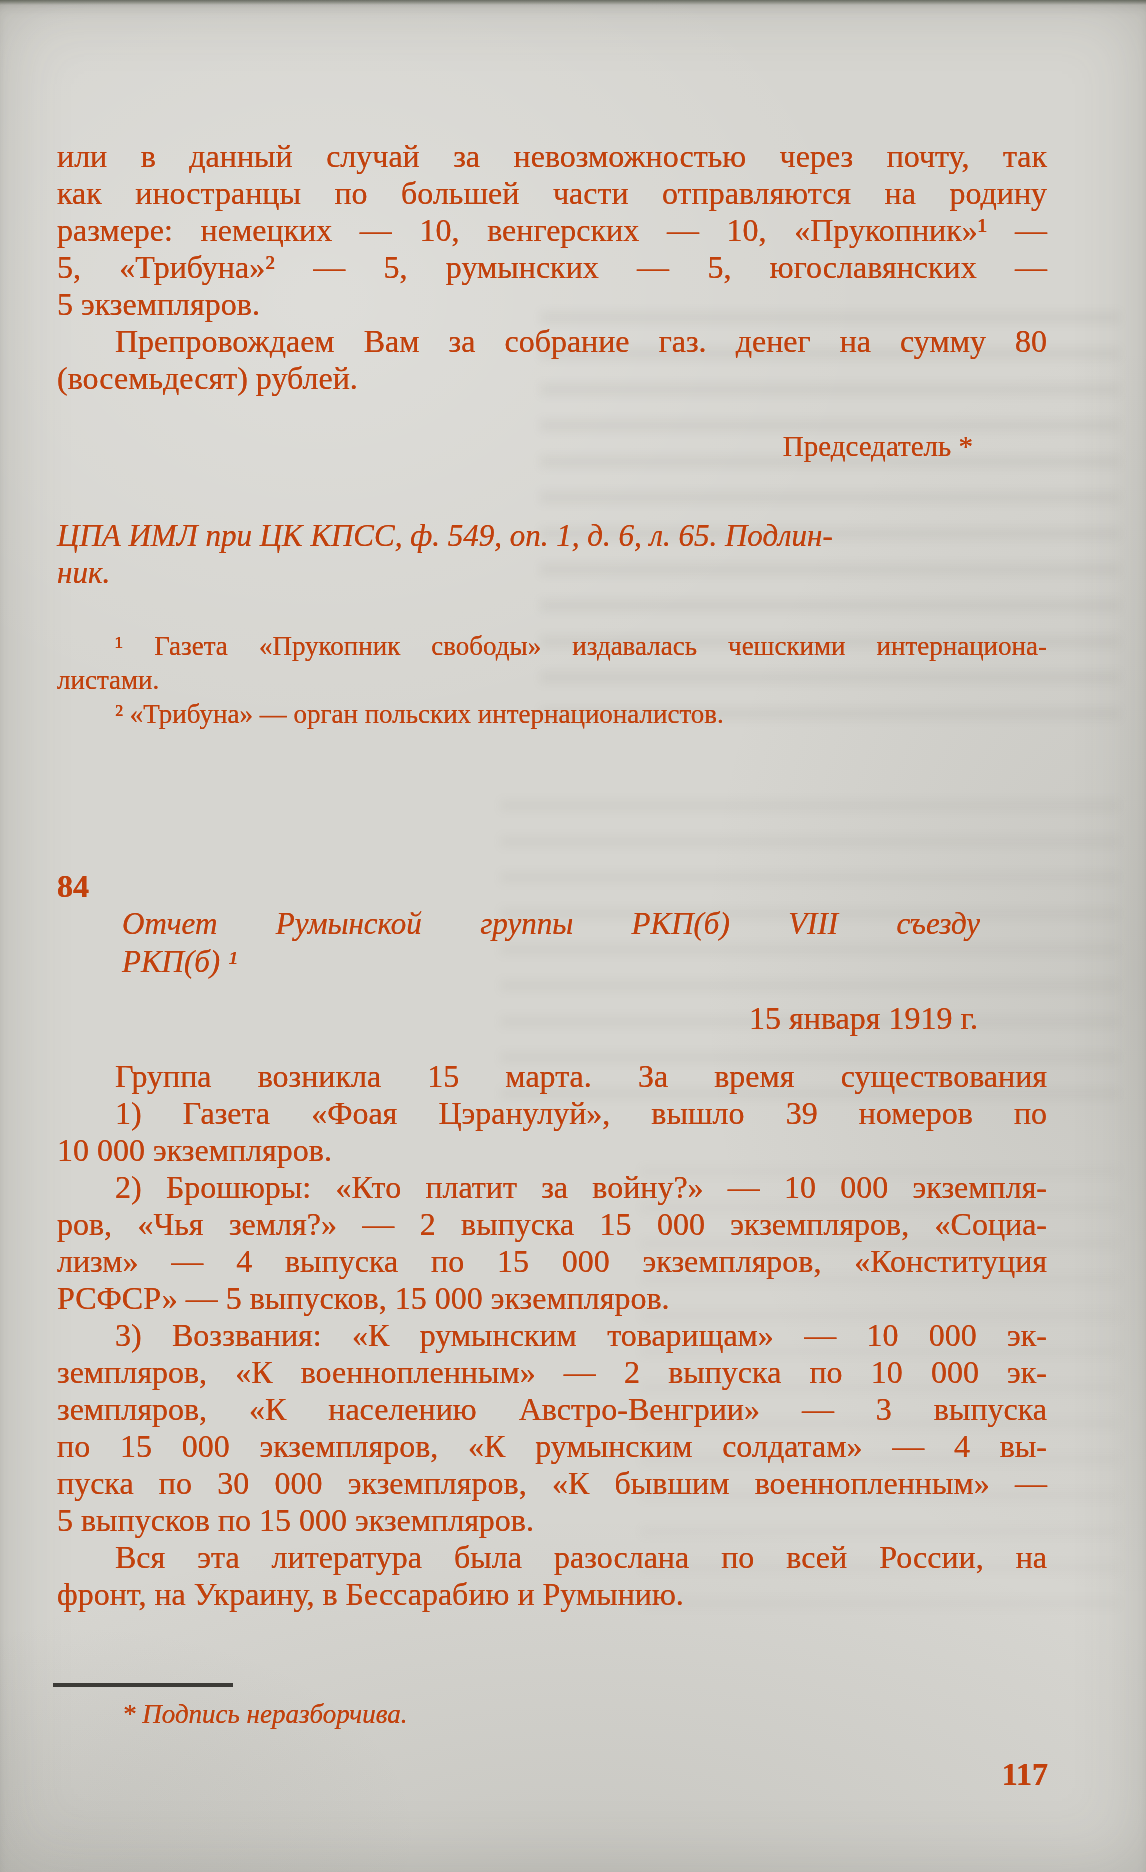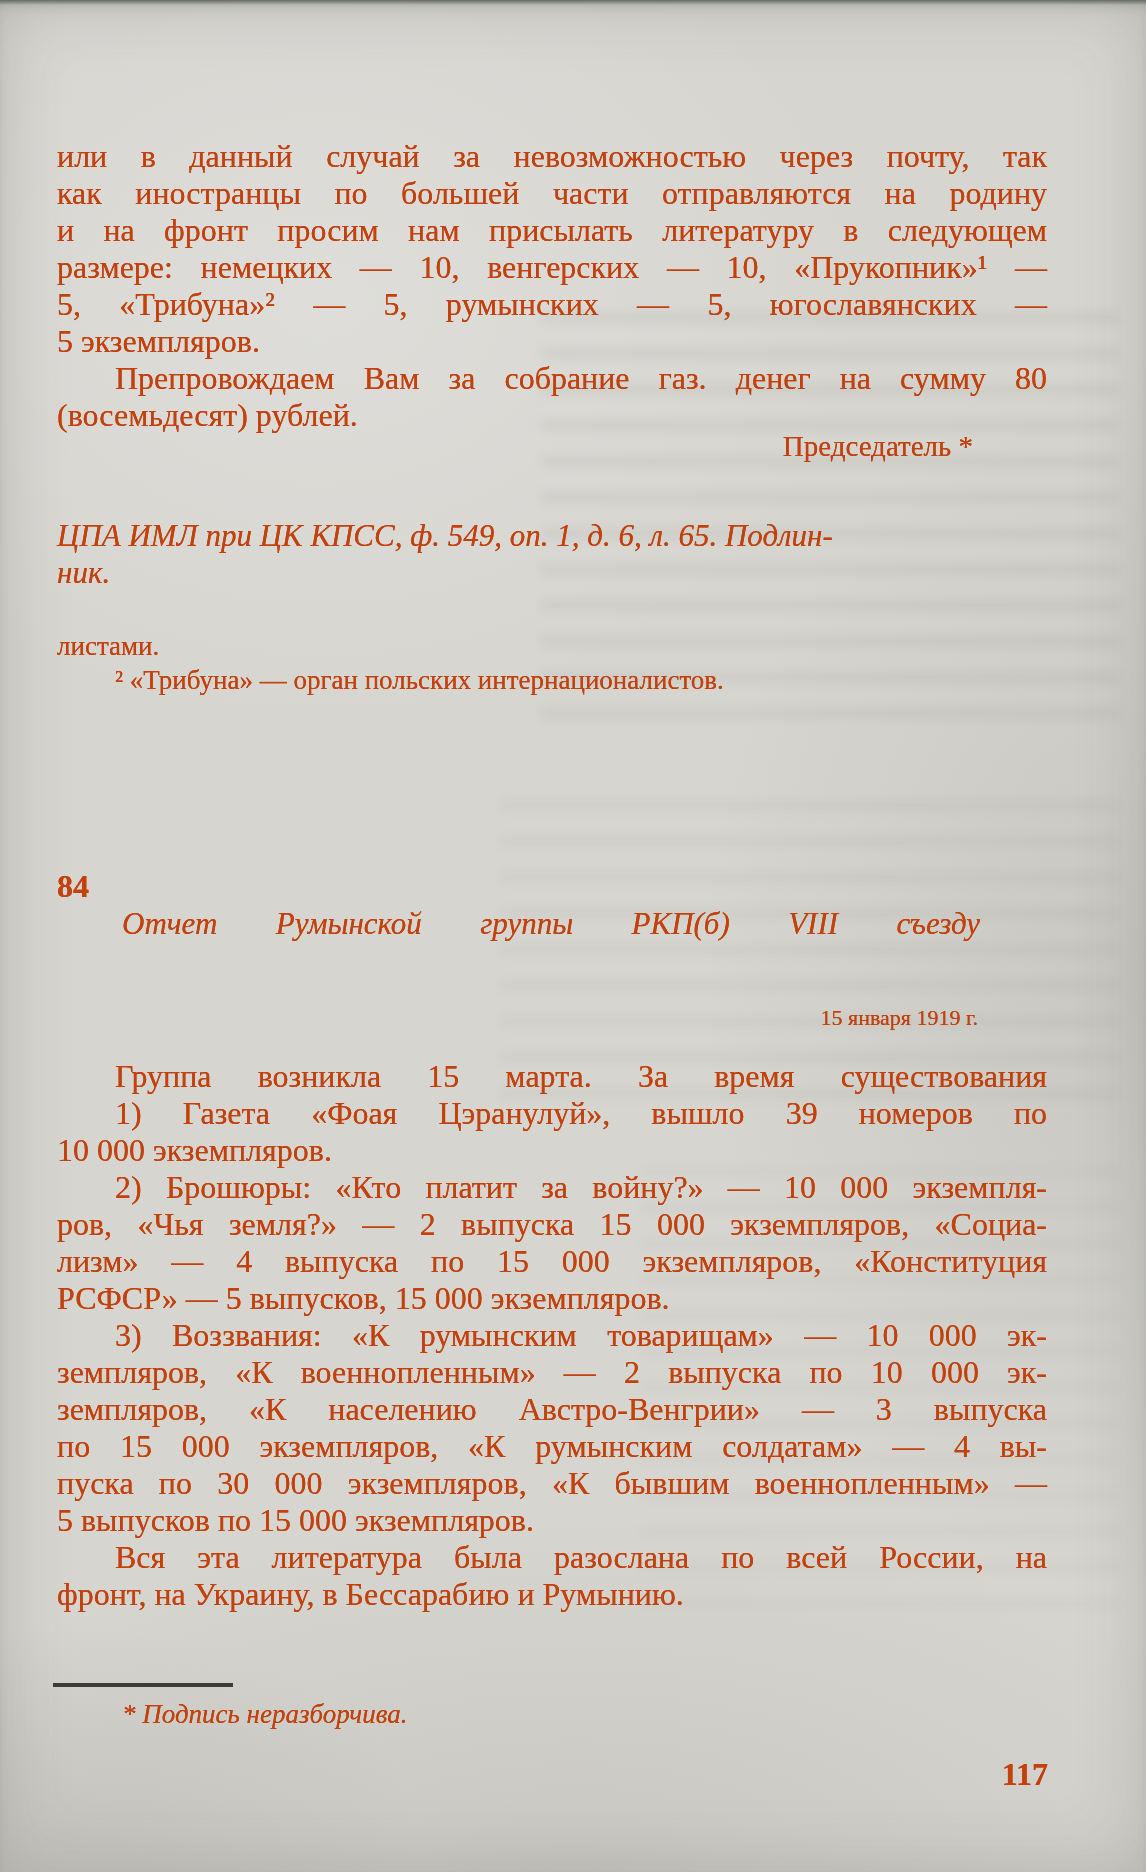--- a/index.html
+++ b/index.html
@@ -33,63 +33,64 @@
   .g1{left:540px;top:290px;width:580px;height:430px;opacity:.5;}
   .g2{left:500px;top:780px;width:620px;height:320px;opacity:.38;}
   .g3{left:640px;top:1150px;width:480px;height:460px;opacity:.22;}
   .sig{top:424px;font-size:29px;line-height:45px;text-align:right;
     padding-right:74px;box-sizing:border-box;}
   .source{top:517px;font-size:31px;line-height:37px;font-style:italic;}
   .footnotes{top:629px;font-size:27px;line-height:34px;}
   .fn-ind{text-indent:58px;}
   .docnum{top:868px;font-size:32px;line-height:37px;font-weight:bold;}
   .title{left:122px;width:858px;top:905px;font-size:31px;line-height:38px;font-style:italic;}
-  .date{top:999px;right:168px;font-size:22px;line-height:38px;}
+  .date{top:999px;right:168px;font-size:32px;line-height:38px;}
   .main{top:1058px;}
   .rule{top:1683px;left:53px;width:180px;height:4px;background:#3c3b37;}
   .note{top:1697px;font-size:27px;line-height:34px;font-style:italic;text-indent:65px;}
   .pagenum{top:1756px;right:98px;font-size:32px;line-height:37px;font-weight:bold;}
 </style>
 </head>
 <body>
 
 <div class="abs scan-edge"></div>
 <div class="abs ghost g1"></div>
 <div class="abs ghost g2"></div>
 <div class="abs ghost g3"></div>
 
 <div class="abs block t fs-body" style="top:138px">
   <div class="jl">или в данный случай за невозможностью через почту, так</div>
   <div class="jl">как иностранцы по большей части отправляются на родину</div>
-  <div class="jl">и на фронт просим нам присылать литературу в следующем</div>
   <div class="jl">размере: немецких — 10, венгерских — 10, «Прукопник»¹ —</div>
   <div class="jl">5, «Трибуна»² — 5, румынских — 5, югославянских —</div>
   <div class="ll">5 экземпляров.</div>
   <div class="jl ind">Препровождаем Вам за собрание газ. денег на сумму 80</div>
   <div class="ll">(восемьдесят) рублей.</div>
 </div>
 
 <div class="abs block t sig">
   <div>Председатель *</div>
 </div>
 
 <div class="abs block t source">
   <div>ЦПА ИМЛ при ЦК КПСС, ф. 549, оп. 1, д. 6, л. 65. Подлин-</div>
   <div>ник.</div>
 </div>
 
 <div class="abs block t footnotes">
+  <div class="jl fn-ind">¹ Газета «Прукопник свободы» издавалась чешскими интернациона-</div>
   <div class="ll">листами.</div>
   <div class="ll fn-ind">² «Трибуна» — орган польских интернационалистов.</div>
 </div>
 
 <div class="abs block t docnum">84</div>
 
 <div class="abs t title">
   <div class="jl">Отчет Румынской группы РКП(б) VIII съезду</div>
+  <div class="ll">РКП(б) ¹</div>
 </div>
 
 <div class="abs t date">15 января 1919 г.</div>
 
 <div class="abs block t fs-body main">
   <div class="jl ind">Группа возникла 15 марта. За время существования</div>
   <div class="jl ind">1) Газета «Фоая Цэранулуй», вышло 39 номеров по</div>
   <div class="ll">10&nbsp;000 экземпляров.</div>
   <div class="jl ind">2) Брошюры: «Кто платит за войну?» — 10&nbsp;000 экземпля-</div>
   <div class="jl">ров, «Чья земля?» — 2 выпуска 15&nbsp;000 экземпляров, «Социа-</div>

